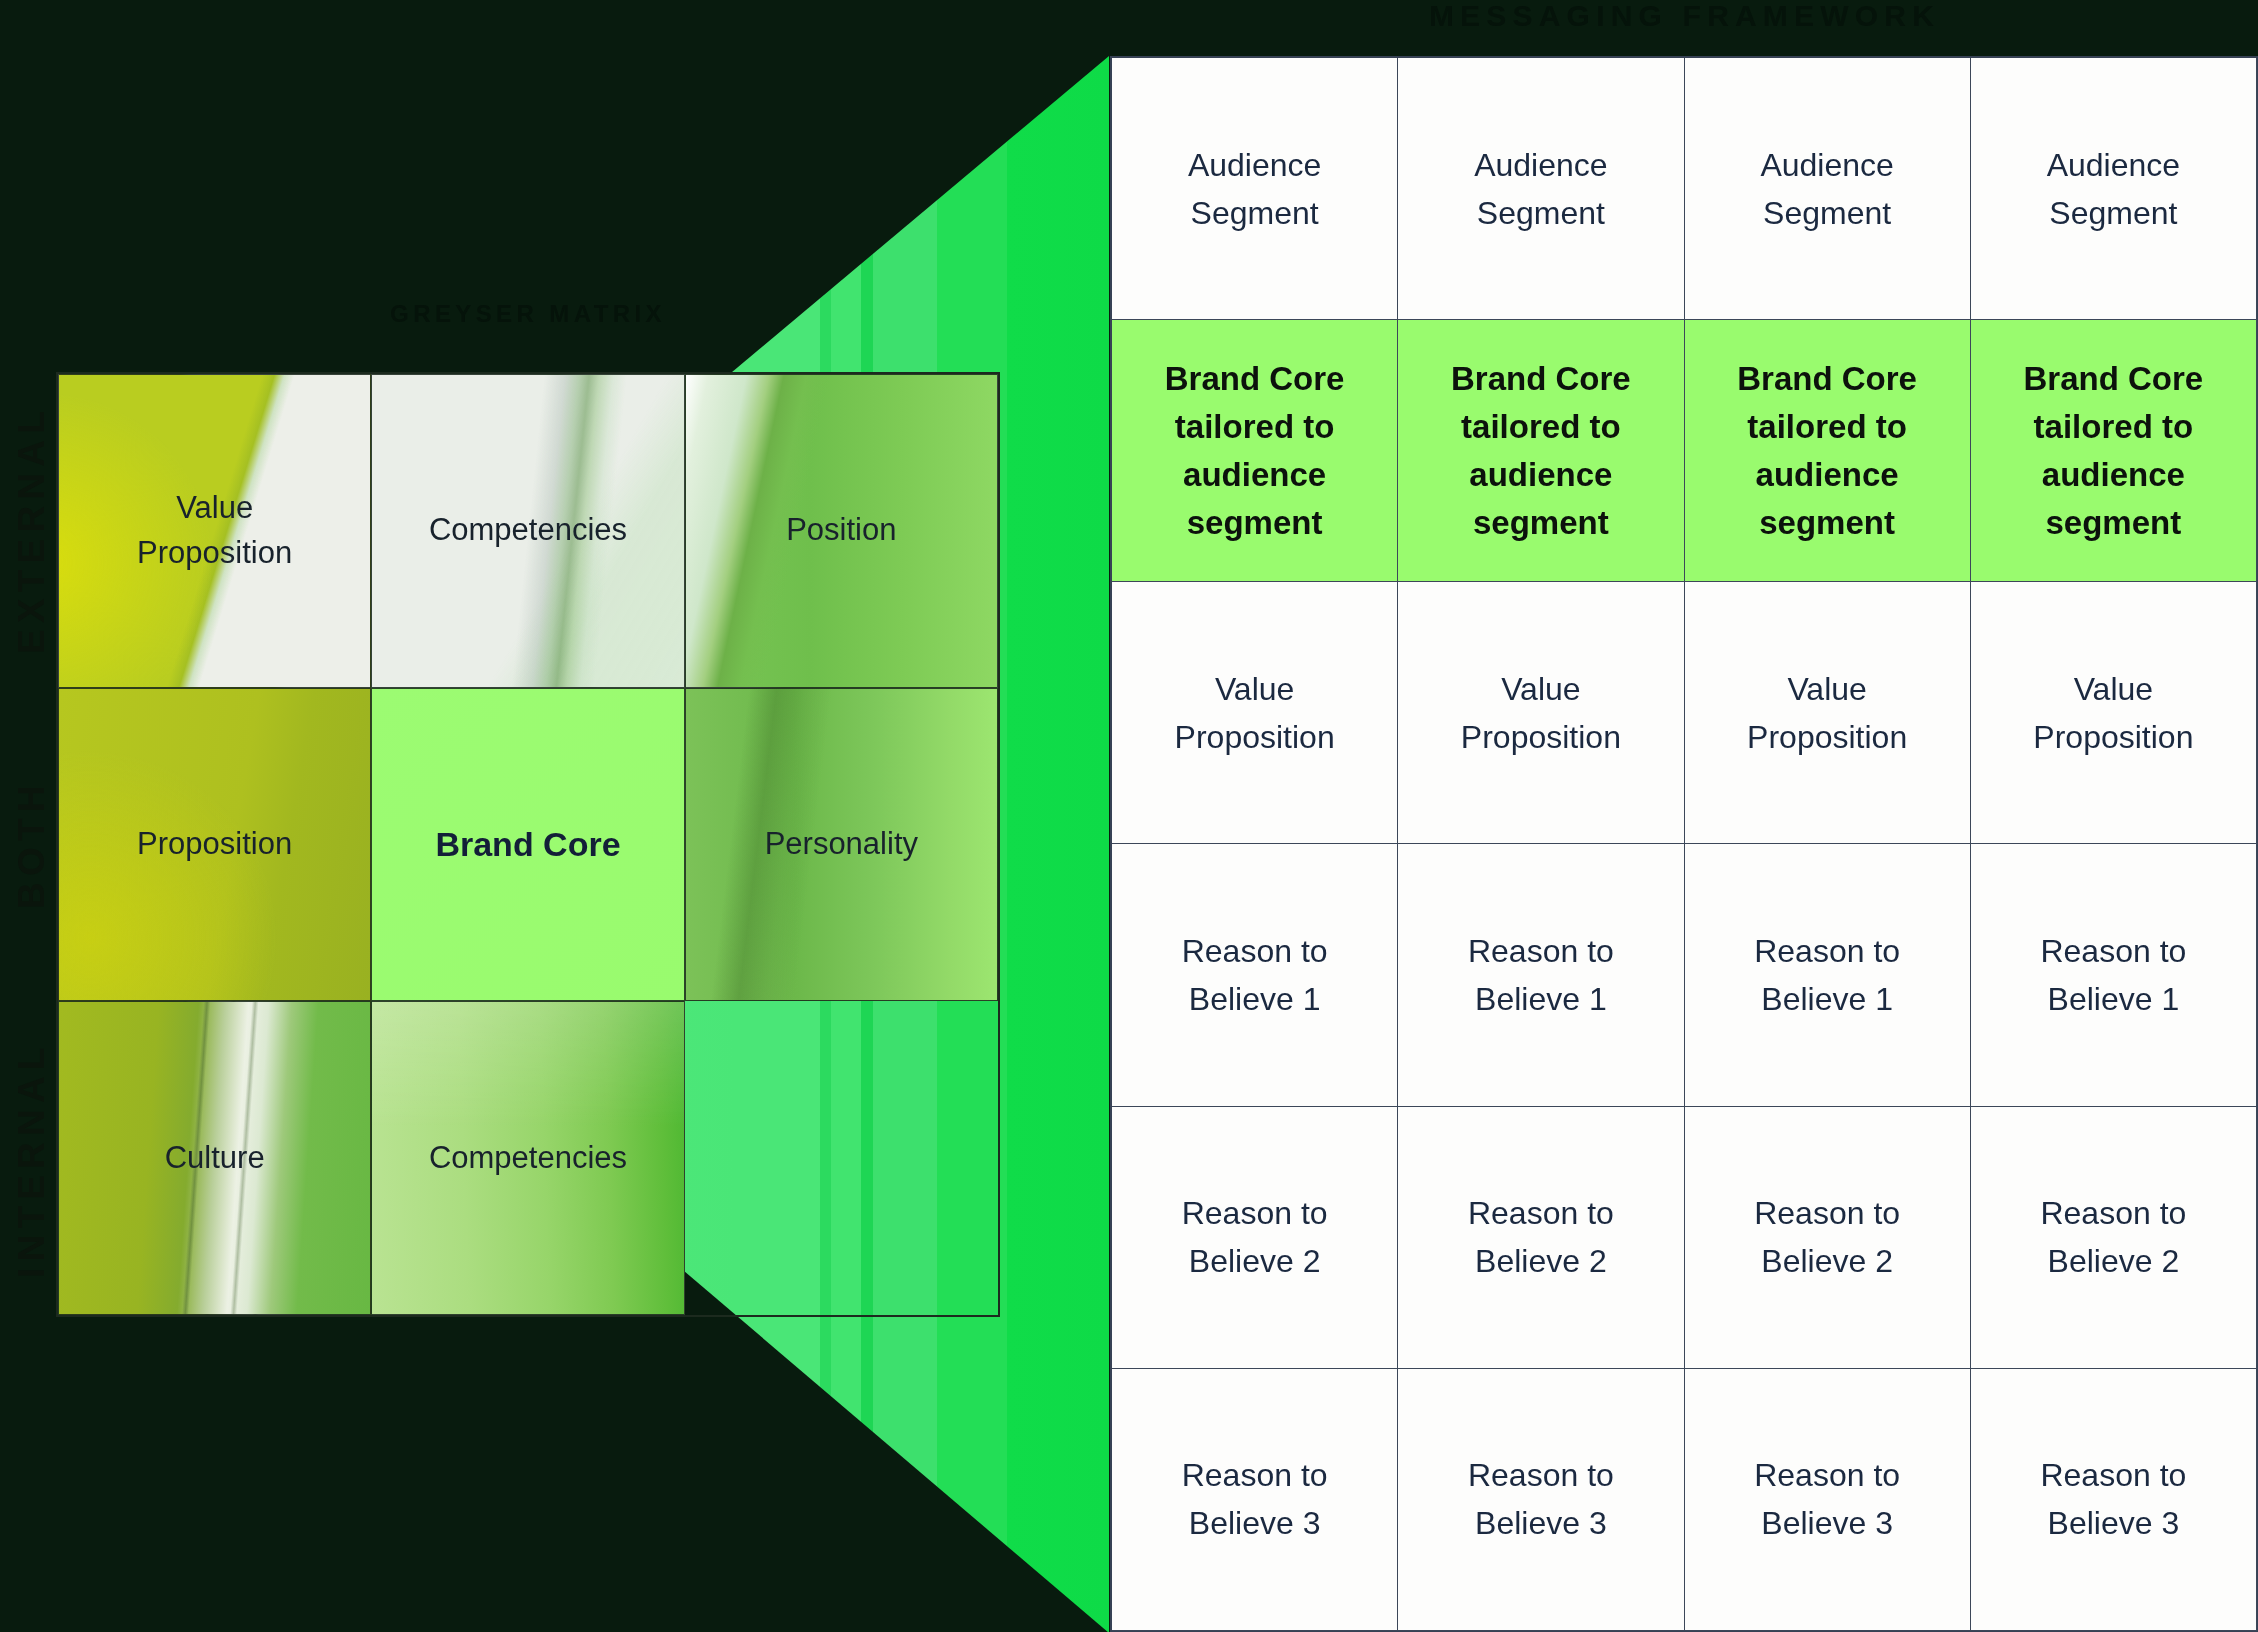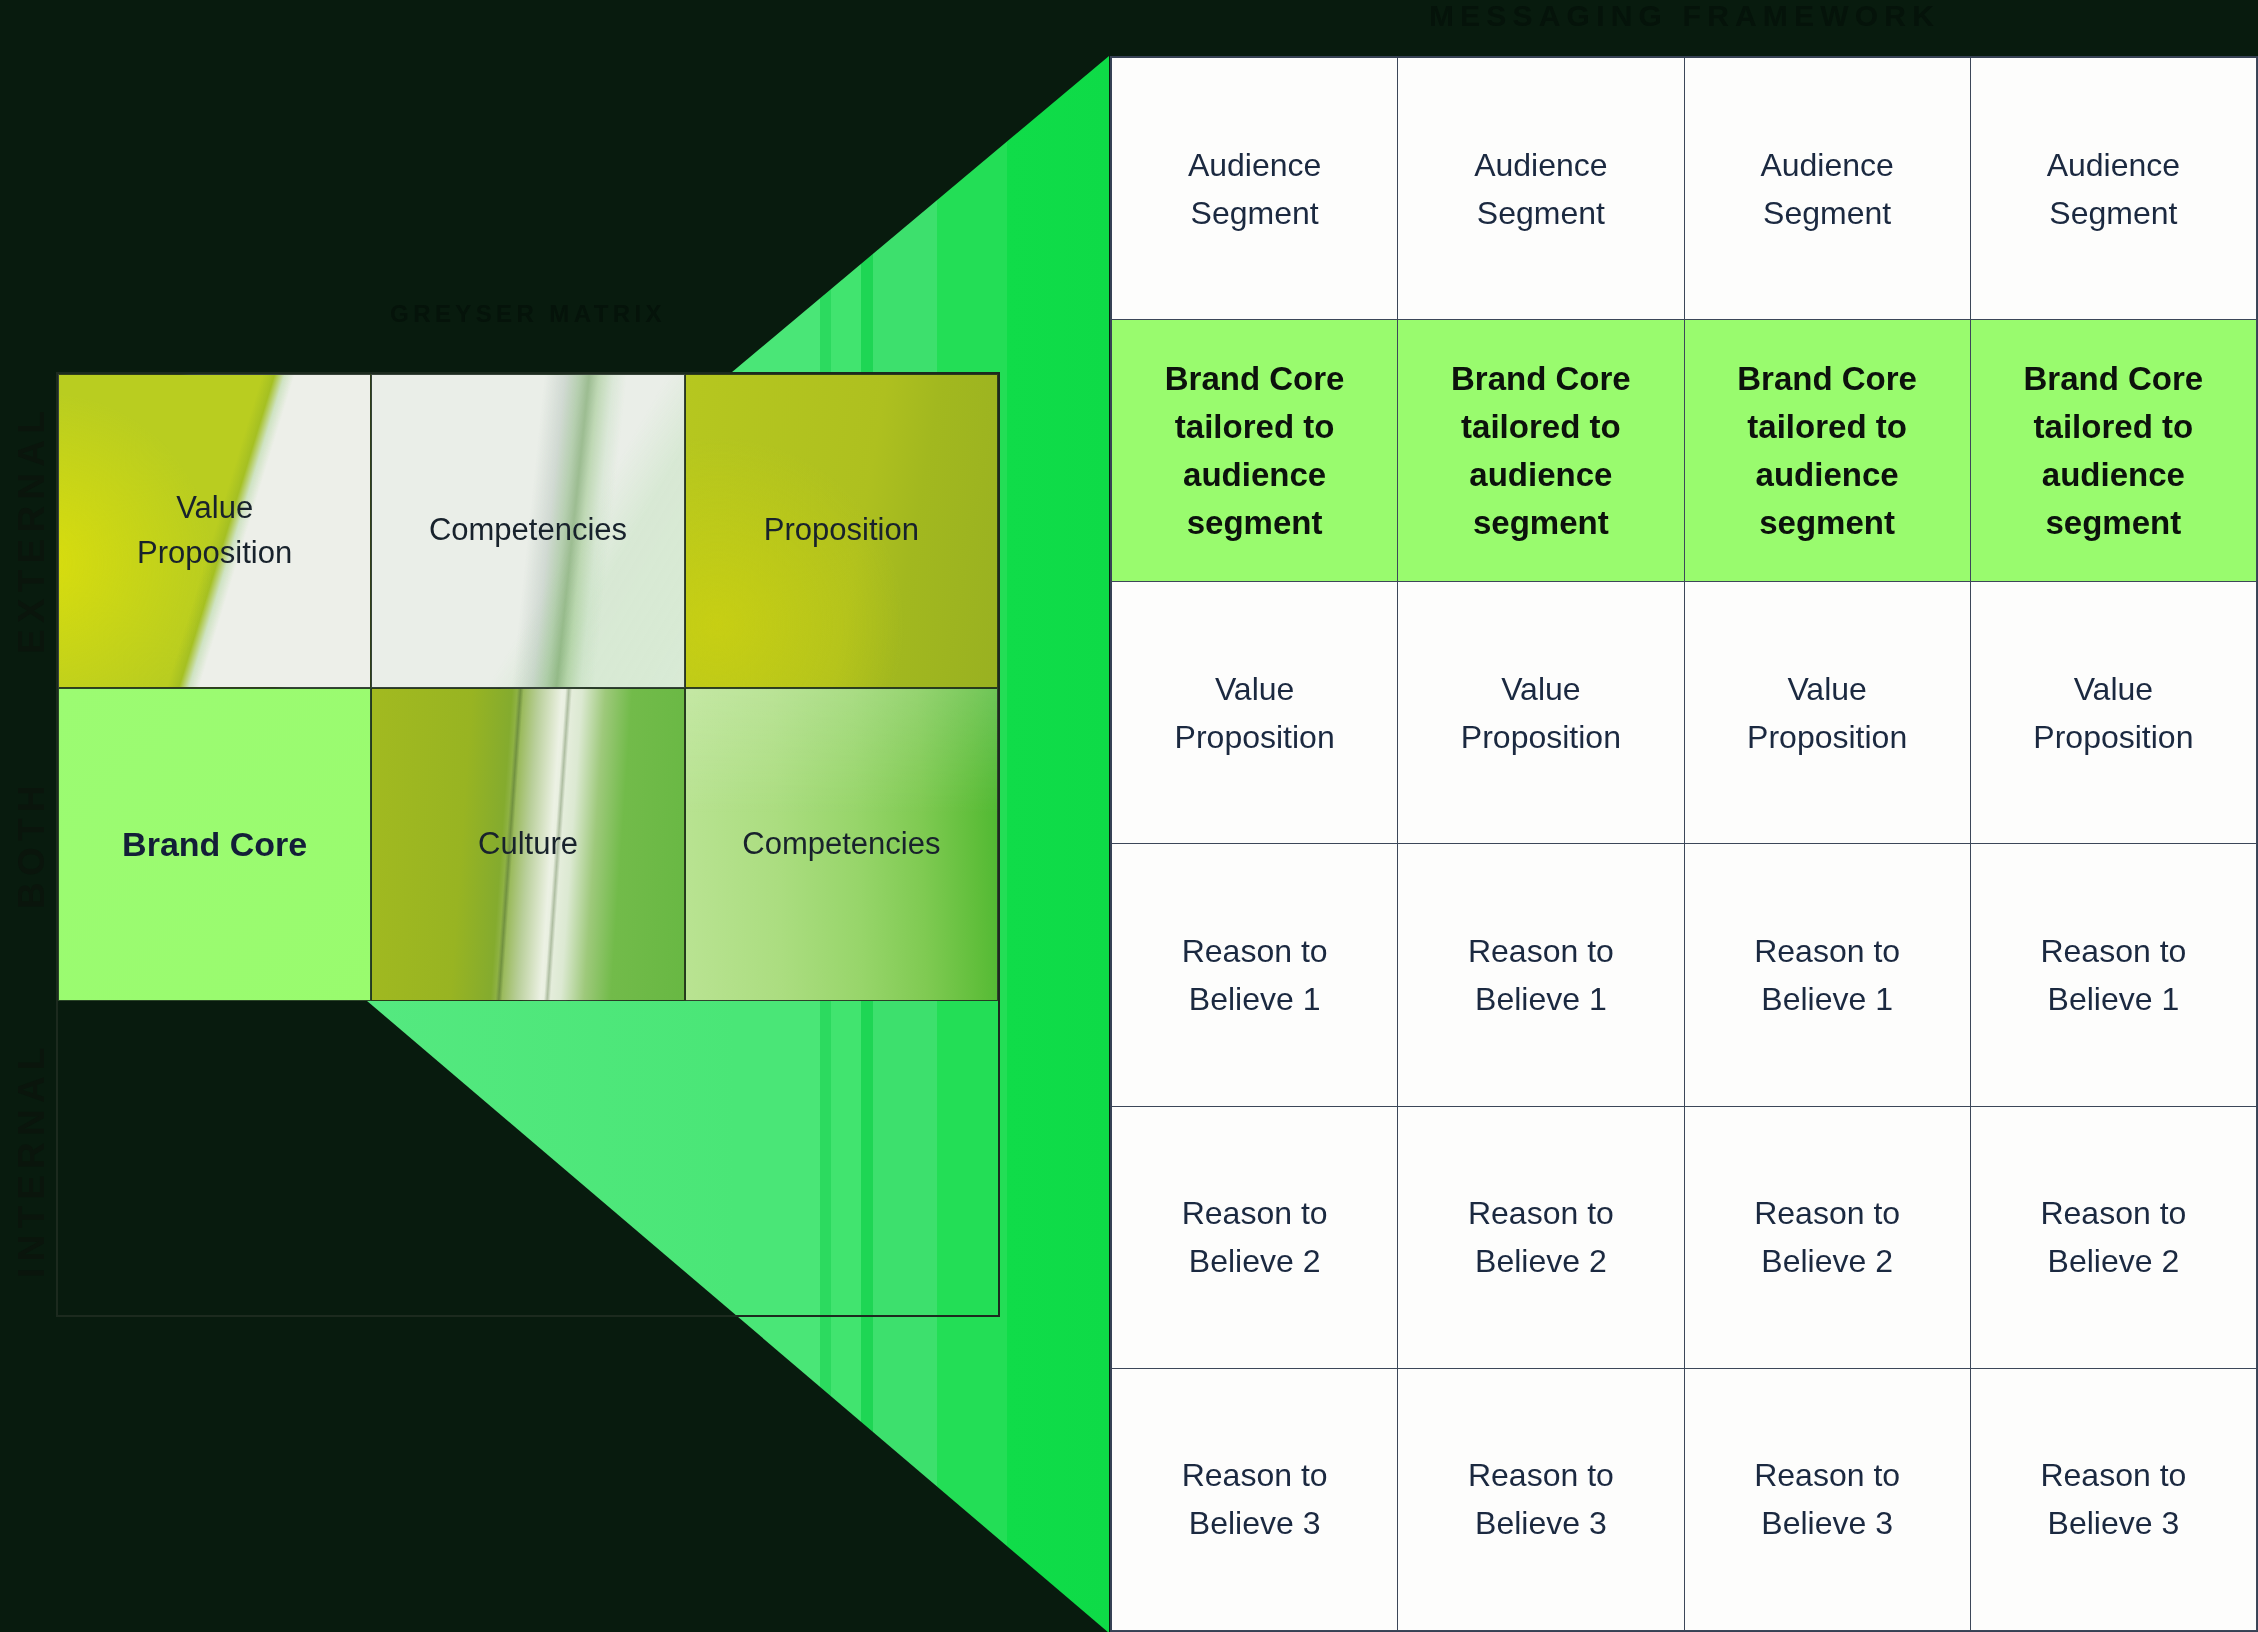--- a/index.html
+++ b/index.html
@@ -130,22 +130,24 @@
 <div class="gm-title">GREYSER MATRIX</div>
 
 <div class="side-label side-external">EXTERNAL</div>
 <div class="side-label side-both">BOTH</div>
 <div class="side-label side-internal">INTERNAL</div>
 
 <div class="matrix">
   <div class="mcell m-c0">Value
 Proposition</div>
   <div class="mcell m-c1">Competencies</div>
+  <div class="mcell m-c2">Position</div>
   <div class="mcell m-c3">Proposition</div>
   <div class="mcell core m-core">Brand Core</div>
+  <div class="mcell m-c5">Personality</div>
   <div class="mcell m-c7">Culture</div>
   <div class="mcell m-c8">Competencies</div>
 </div>
 
 <div class="fw-table">
   <div class="fcell">Audience
 Segment</div>
   <div class="fcell">Audience
 Segment</div>
   <div class="fcell">Audience

